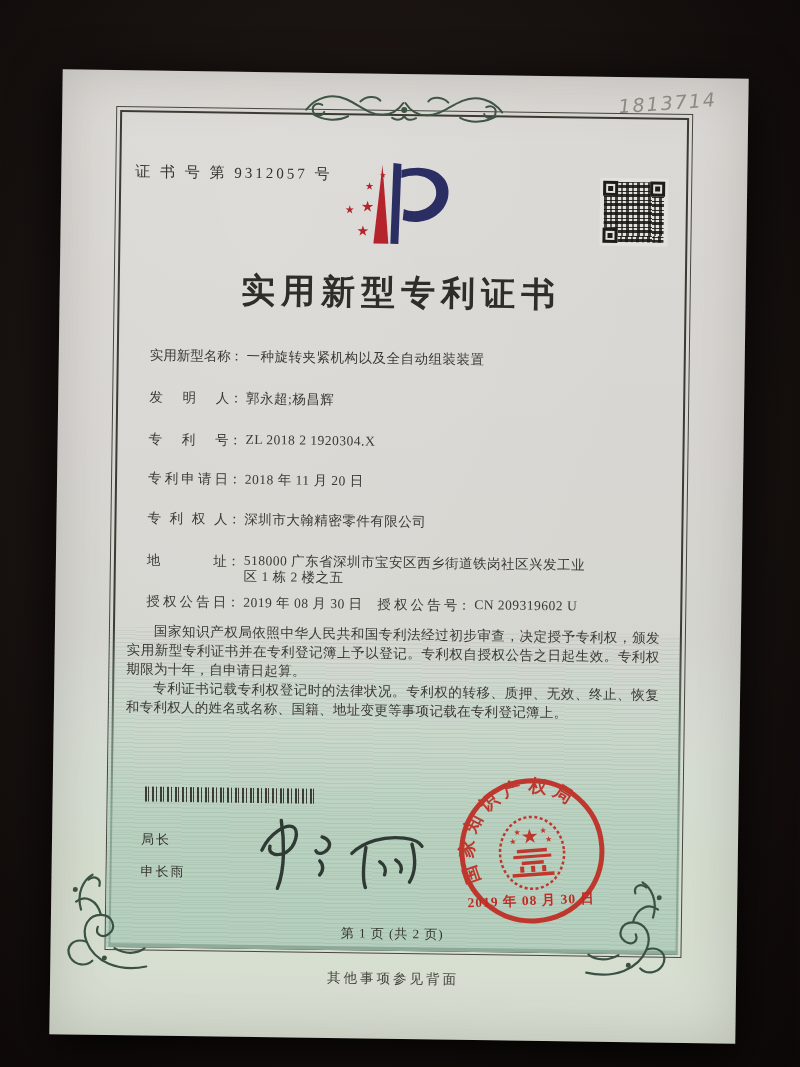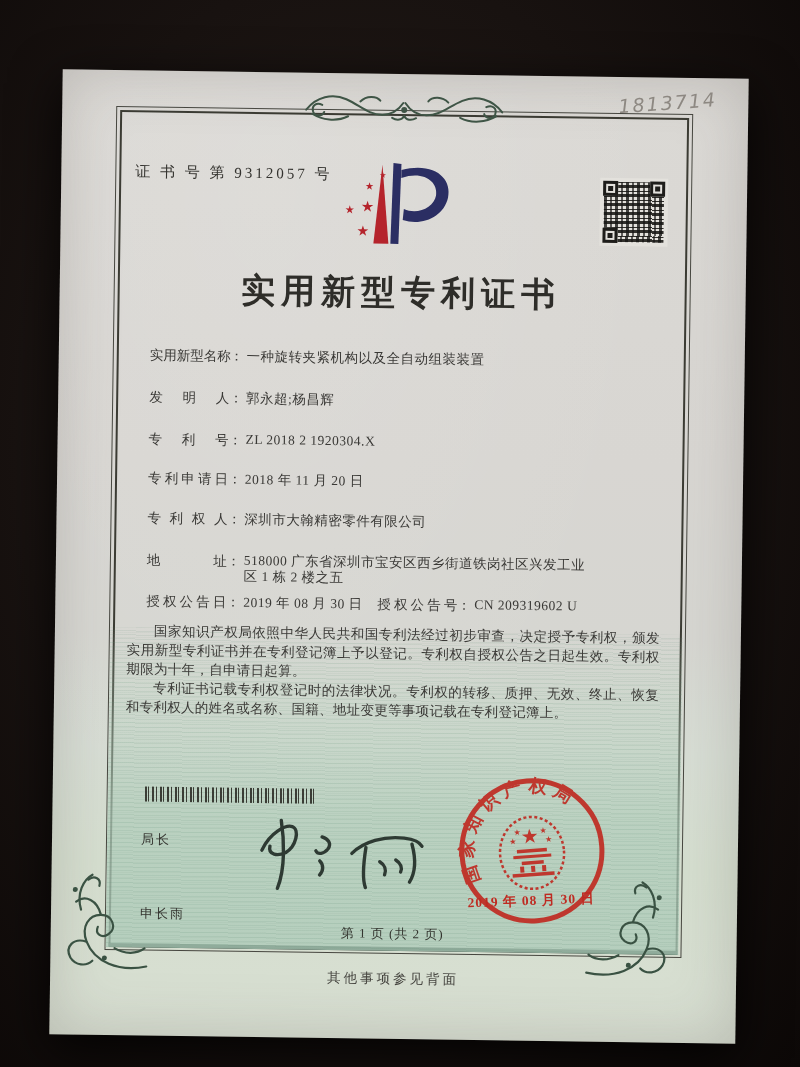--- a/index.html
+++ b/index.html
@@ -177,21 +177,21 @@
   </div>
 
   <div class="paras">
     <p>国家知识产权局依照中华人民共和国专利法经过初步审查，决定授予专利权，颁发实用新型专利证书并在专利登记簿上予以登记。专利权自授权公告之日起生效。专利权期限为十年，自申请日起算。</p>
     <p>专利证书记载专利权登记时的法律状况。专利权的转移、质押、无效、终止、恢复和专利权人的姓名或名称、国籍、地址变更等事项记载在专利登记簿上。</p>
   </div>
 
   <div class="barcode"></div>
 
   <div class="signer" style="top:760px">局长</div>
-  <div class="signer" style="top:834px">申长雨</div>
+  <div class="signer" style="top:792px">申长雨</div>
 
   <svg class="sig" width="190" height="90" viewBox="0 0 190 90">
     <g stroke="#2e3a33" stroke-width="3.4" fill="none" stroke-linecap="round" stroke-linejoin="round">
       <path d="M14 38 C22 20 38 12 44 14 C52 17 48 34 38 40 C30 44 20 43 22 34"></path>
       <path d="M33 8 C36 26 38 56 30 76"></path>
       <path d="M74 24 C80 26 84 30 80 36 C76 41 70 42 68 38"></path>
       <path d="M72 48 C76 52 76 58 72 62"></path>
       <path d="M104 40 C116 28 136 22 156 24 C166 25 172 28 174 32"></path>
       <path d="M118 34 C116 48 114 64 118 74"></path>
       <path d="M164 30 C168 44 168 58 162 68"></path>

